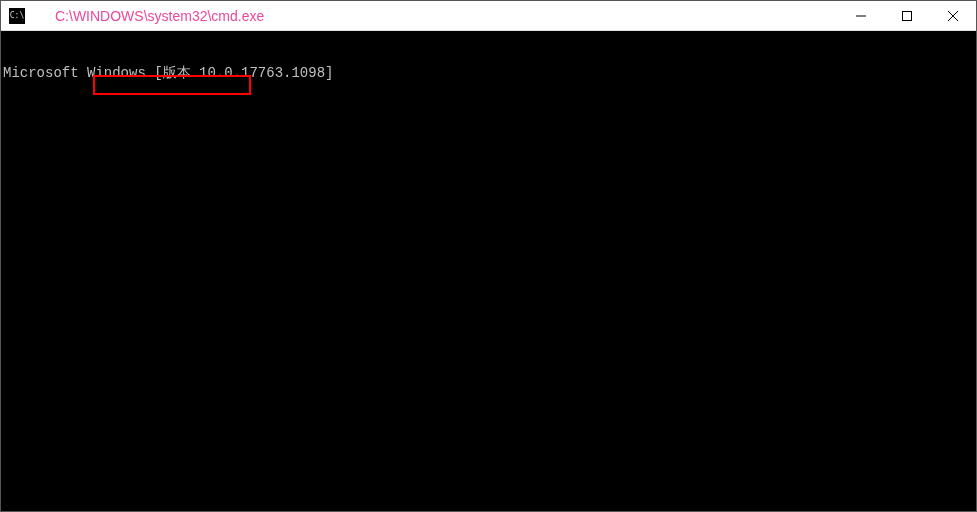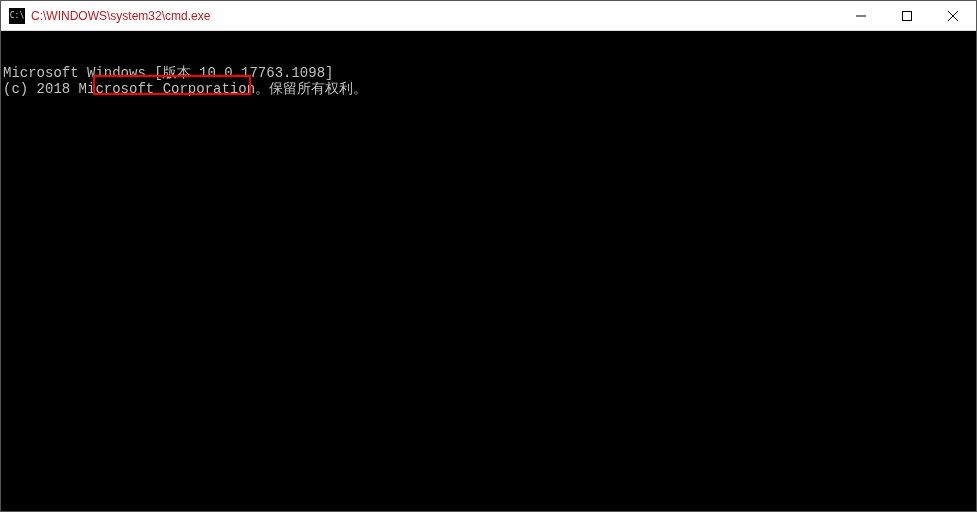--- a/index.html
+++ b/index.html
@@ -37,23 +37,24 @@
       background: #000;
       display: flex;
       align-items: center;
       justify-content: center;
       font-size: 8px;
       color: #ccc;
       font-family: Consolas, monospace;
     }
     .titlebar-title {
       flex: 1;
-      font-size: 12px;
+      font-size: 14px;
       font-family: "Segoe UI", Tahoma, sans-serif;
-      color: #b91c1c;
+      color: #ec4899;
+      margin-left: 24px;
     }
     .window-controls {
       display: flex;
       height: 100%;
     }
     .window-control {
       width: 46px;
       height: 100%;
       display: flex;
       align-items: center;
@@ -112,16 +113,16 @@
       </div>
       <div class="window-control close">
         <svg viewBox="0 0 10 10">
             <line x1="0" y1="0" x2="10" y2="10" stroke="currentColor" stroke-width="1"></line>
             <line x1="10" y1="0" x2="0" y2="10" stroke="currentColor" stroke-width="1"></line>
           </svg>
       </div>
     </div>
   </div>
   <div class="terminal">
-    <span class="terminal-line">Microsoft Windows [版本 10.0.17763.1098]</span><span class="terminal-line">(c) 2018 Microsoft Corporation。保留所有权利。</span><span class="terminal-line"></span>
+    <span class="terminal-line">Microsoft Windows [版本 10.0.17763.1098]</span><span class="terminal-line"></span>
     <div class="highlight-box" style="left: 92px; top: 44px; width: 158px; height: 20px;"></div>
   </div>
 </div>
 
 </body></html>

